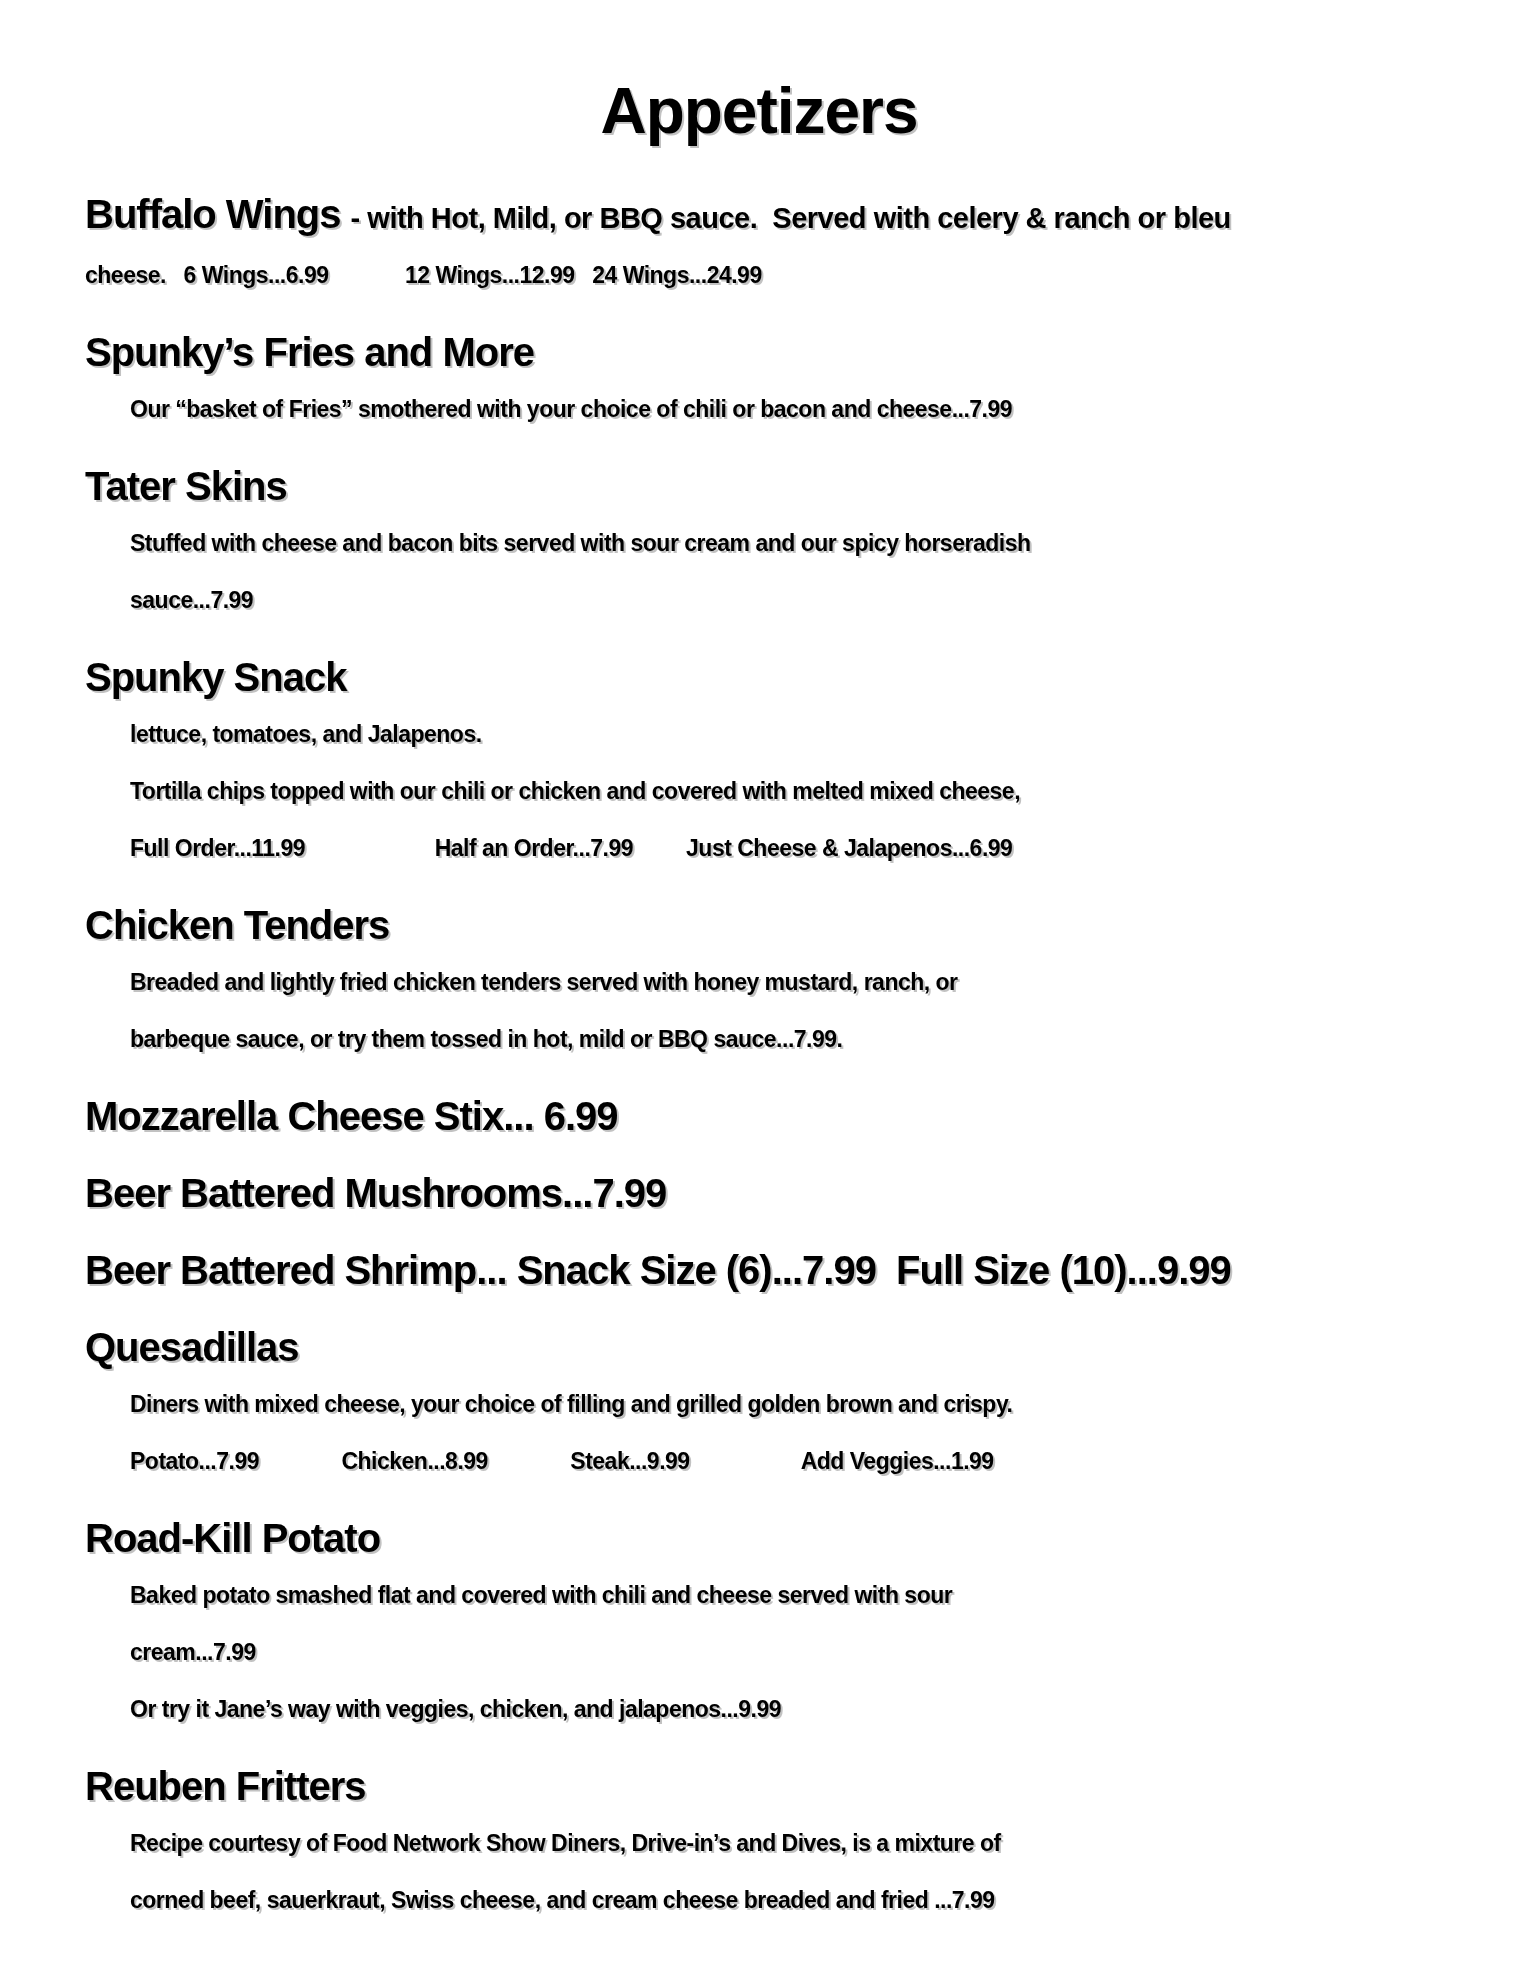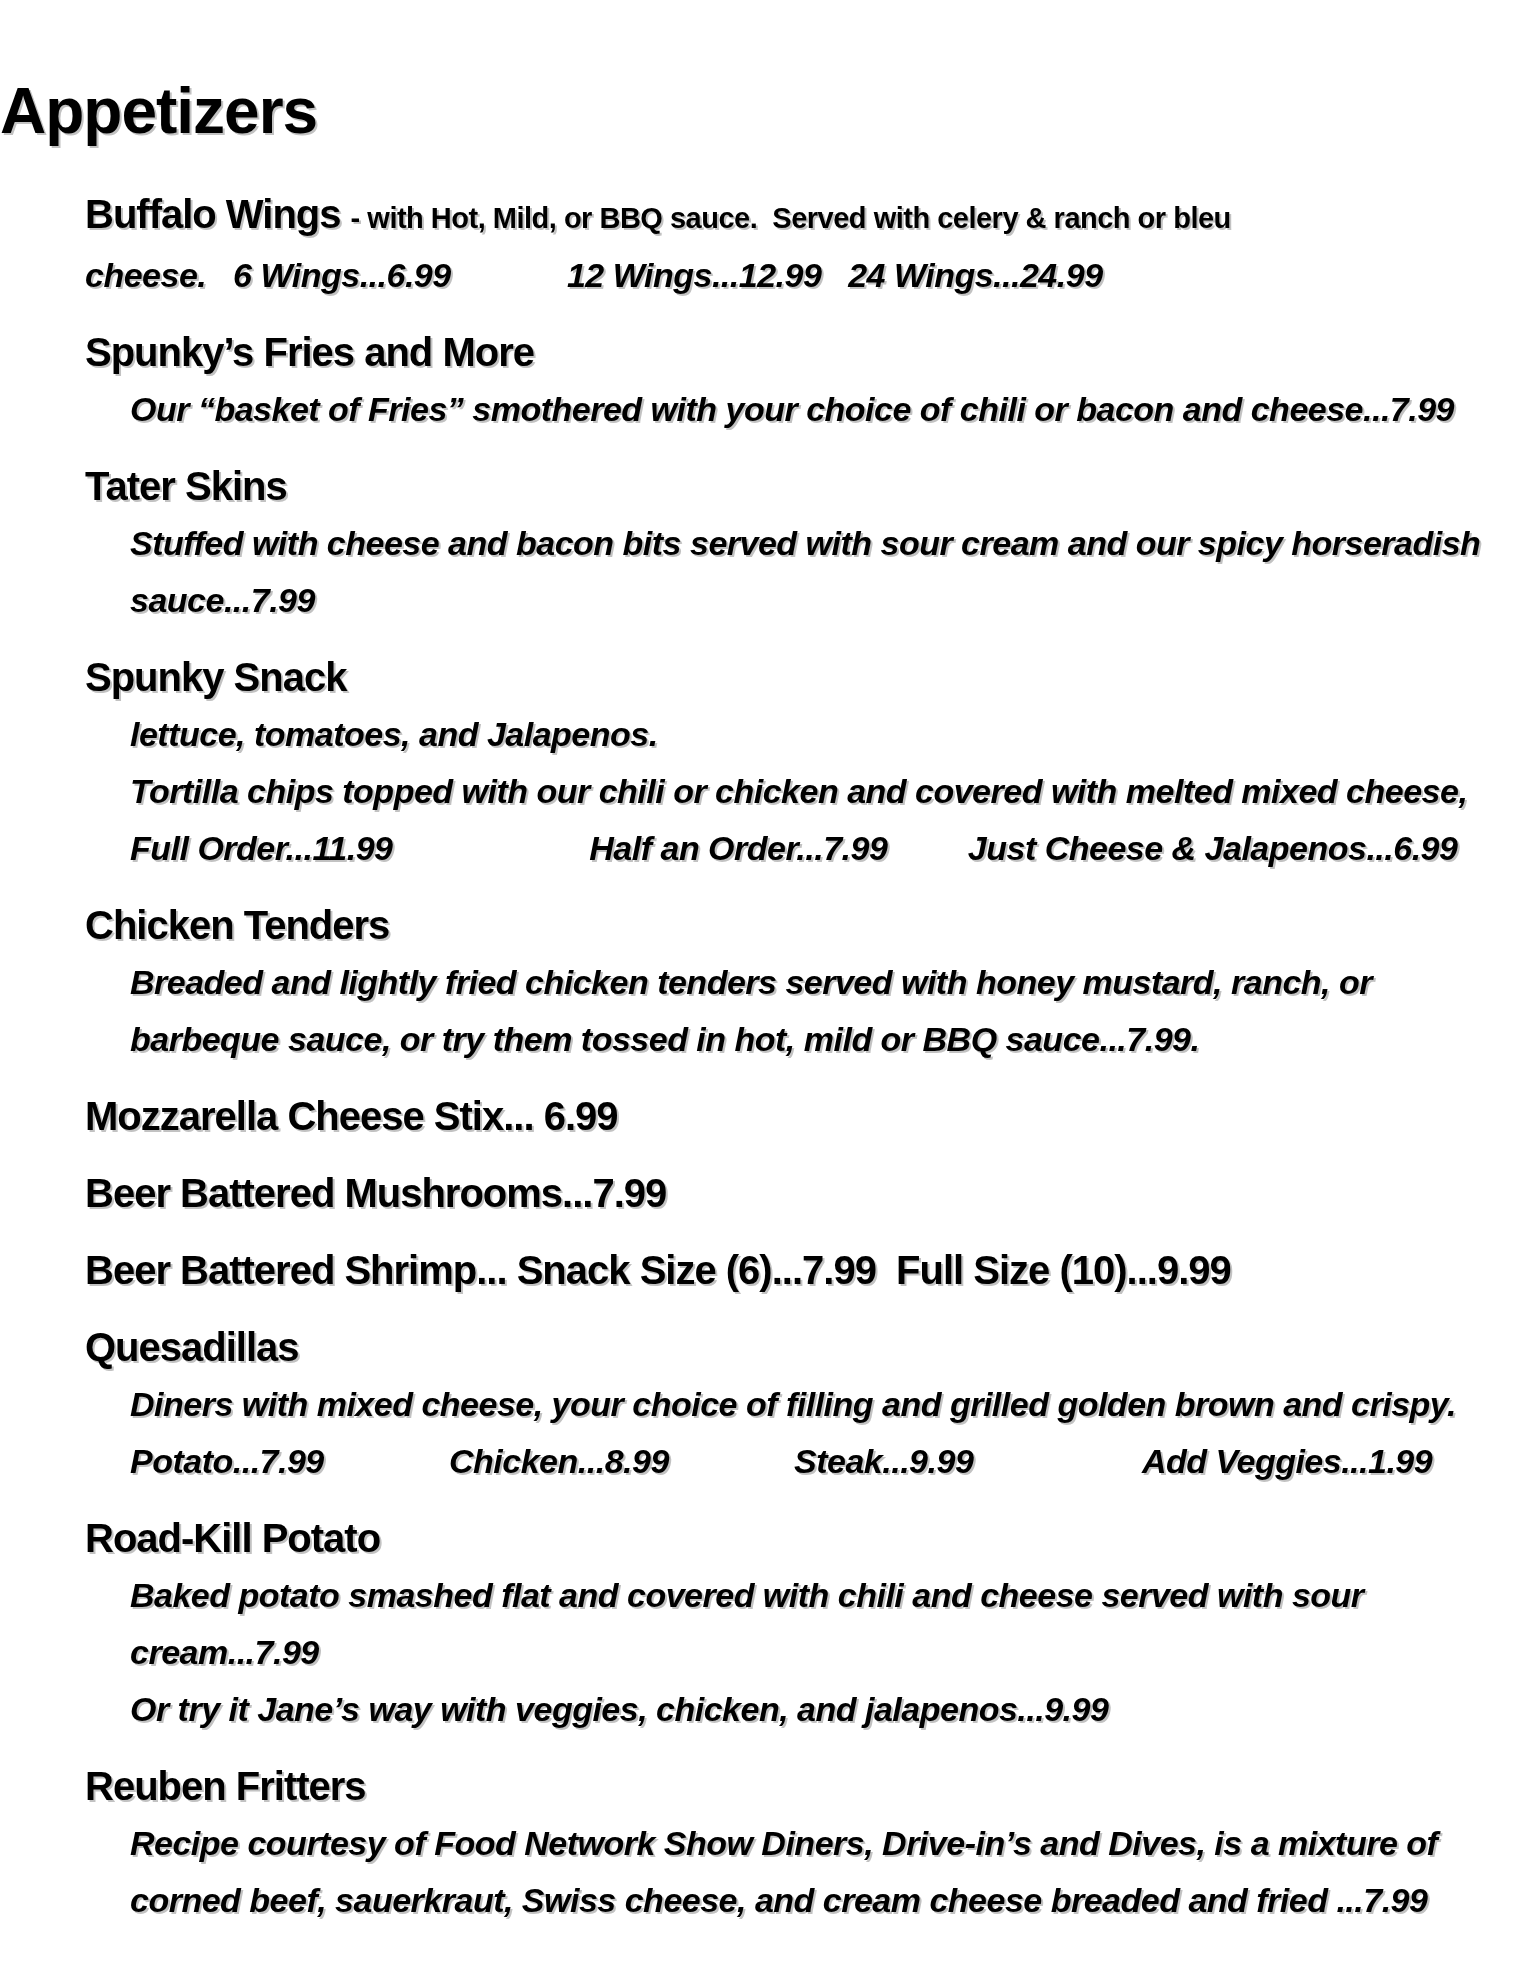--- a/index.html
+++ b/index.html
@@ -10,45 +10,44 @@
     margin: 0 auto;
     background: #ffffff;
     overflow: hidden;
     font-family: "Liberation Sans", sans-serif;
     font-weight: 700;
     color: #000000;
   }
   .page-title {
     margin-top: 76px;
     line-height: 70px;
-    text-align: left;
+    text-align: center;
     font-size: 64px;
     letter-spacing: -1px;
     text-shadow: 2px 2px 0 #c2c2c2;
     white-space: pre;
   }
   .menu {
     padding: 0 56px 0 85px;
   }
   .section { margin-top: 20px; }
   .section.first { margin-top: 40px; }
   .hline, .line {
     line-height: 57px;
     white-space: pre;
     text-shadow: 2px 2px 0 #c2c2c2;
   }
   .hline {
     font-size: 40px;
     letter-spacing: -1px;
   }
   .line {
-    font-size: 34px;
+    font-size: 23px;
     letter-spacing: -0.5px;
     padding-left: 45px;
-    font-style: italic;
   }
   .line.flush { padding-left: 0; }
   .inline-desc {
     font-size: 29px;
     letter-spacing: -0.5px;
   }
 </style>
 </head>
 <body>
 

